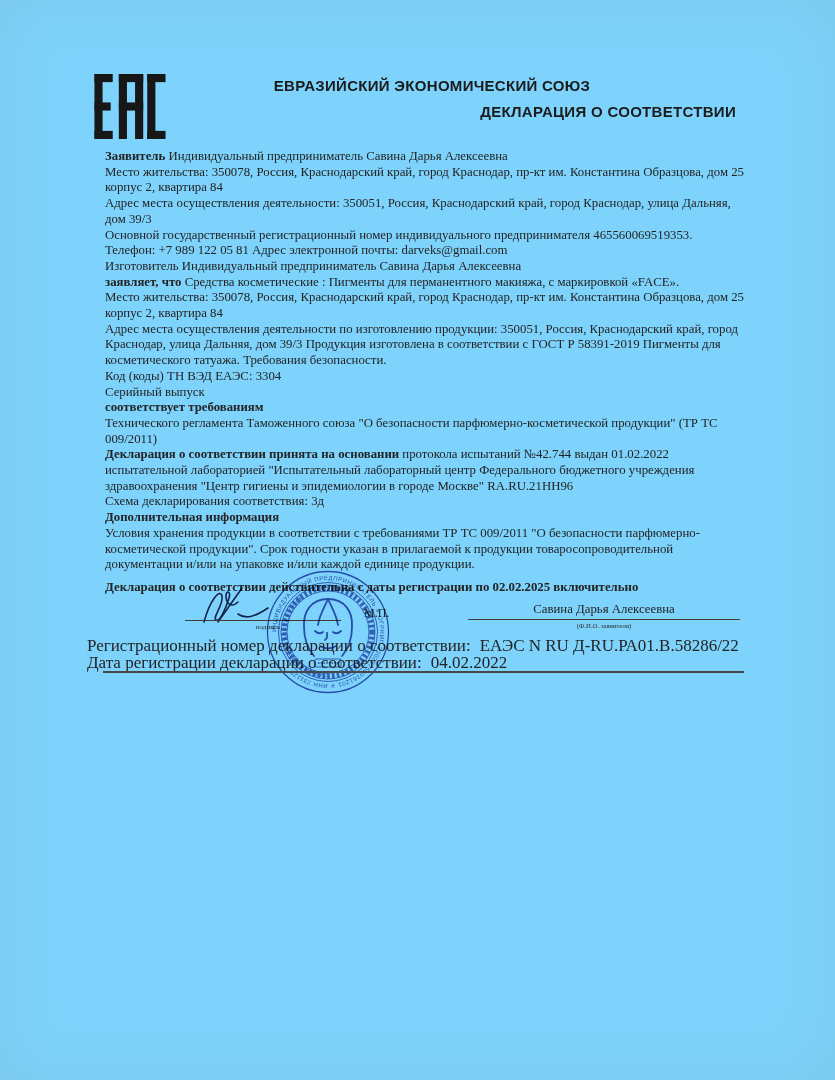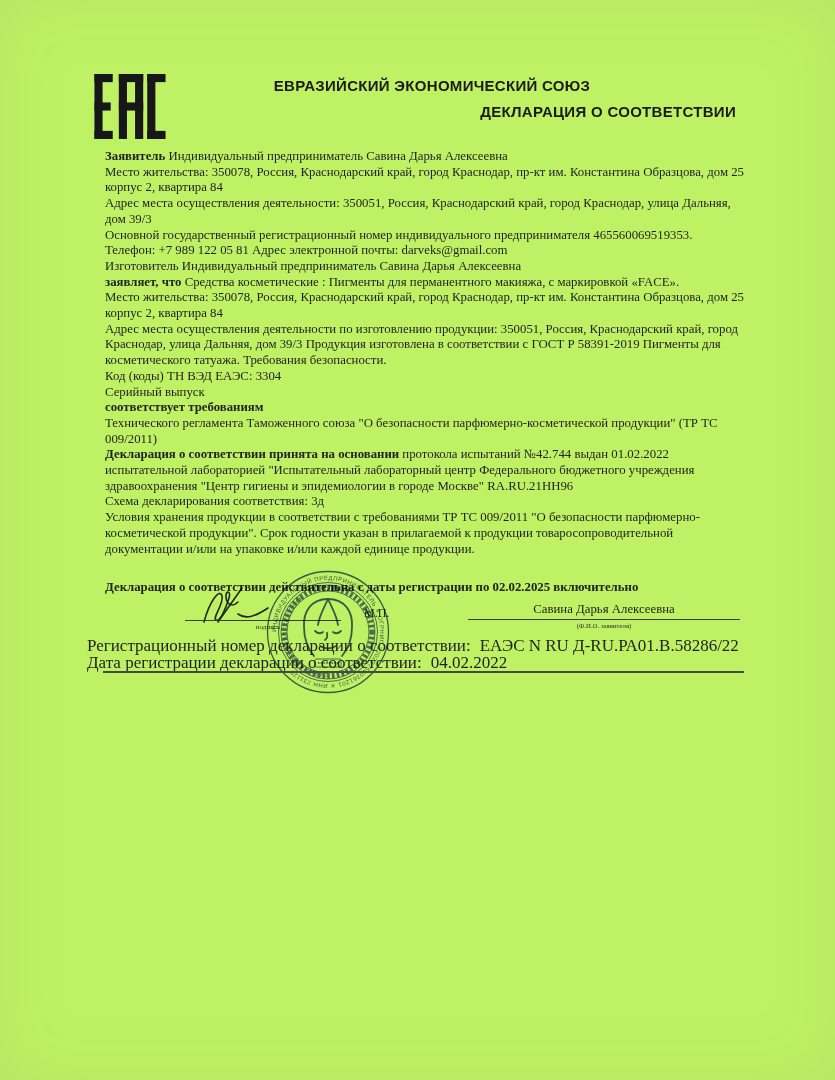--- a/index.html
+++ b/index.html
@@ -1,18 +1,18 @@
 <!DOCTYPE html>
 <html lang="ru" style="--stamp-color: #3b50a5;"><head>
 <meta charset="utf-8">
 <style>
   html,body{margin:0;padding:0;background:#e9e7e3;}
   .page{
     position:relative; width:835px; height:1080px; margin:0 auto;
-    background:#bef264;
+    background:#7dd3fc;
     box-shadow: inset 0 0 70px rgba(125,115,95,.10);
     font-family:"Liberation Serif","DejaVu Serif",serif;
     color:#232323; overflow:hidden;
   }
   
   .eac{position:absolute; left:94px; top:74px; width:72px; height:65px;}
   .eac rect{fill:#171717;}
   
   .hline{
     position:absolute; left:128px; width:608px; text-align:center;
@@ -84,20 +84,21 @@
     <p><span class="b"></span><span>Изготовитель Индивидуальный предприниматель Савина Дарья Алексеевна</span></p>
     <p><span class="b">заявляет, что</span><span> Средства косметические : Пигменты для перманентного макияжа, с маркировкой «FACE».</span></p>
     <p><span class="b"></span><span>Место жительства: 350078, Россия, Краснодарский край, город Краснодар, пр-кт им. Константина Образцова, дом 25 корпус 2, квартира 84</span></p>
     <p><span class="b"></span><span>Адрес места осуществления деятельности по изготовлению продукции: 350051, Россия, Краснодарский край, город Краснодар, улица Дальняя, дом 39/3 Продукция изготовлена в соответствии с ГОСТ Р 58391-2019 Пигменты для косметического татуажа. Требования безопасности.</span></p>
     <p><span class="b"></span><span>Код (коды) ТН ВЭД ЕАЭС: 3304</span></p>
     <p><span class="b"></span><span>Серийный выпуск</span></p>
     <p><span class="b">соответствует требованиям</span><span></span></p>
     <p><span class="b"></span><span>Технического регламента Таможенного союза "О безопасности парфюмерно-косметической продукции" (ТР ТС 009/2011)</span></p>
     <p><span class="b">Декларация о соответствии принята на основании</span><span> протокола испытаний №42.744 выдан 01.02.2022 испытательной лабораторией "Испытательный лабораторный центр Федерального бюджетного учреждения здравоохранения "Центр гигиены и эпидемиологии в городе Москве" RA.RU.21НН96</span></p>
     <p><span class="b"></span><span>Схема декларирования соответствия: 3д</span></p>
+    <p><span class="b">Дополнительная информация</span><span></span></p>
     <p><span class="b"></span><span>Условия хранения продукции в соответствии с требованиями ТР ТС 009/2011 "О безопасности парфюмерно-косметической продукции". Срок годности указан в прилагаемой к продукции товаросопроводительной документации и/или на упаковке и/или каждой единице продукции.</span></p>
   </div>
 
   <div class="validity">Декларация о соответствии действительна с даты регистрации по 02.02.2025 включительно</div>
 
   <svg class="ink" viewBox="0 0 78 42" aria-hidden="true">
     <path d="M6 38 C 12 16, 22 4, 24 12 C 26 20, 14 34, 18 36 C 22 38, 28 24, 31 14 C 33 7, 28 6, 28 12 C 28 20, 34 24, 40 18"></path>
     <path d="M20 38 L 44 4"></path>
     <path d="M40 30 C 48 36, 58 32, 70 24"></path>
   </svg>

